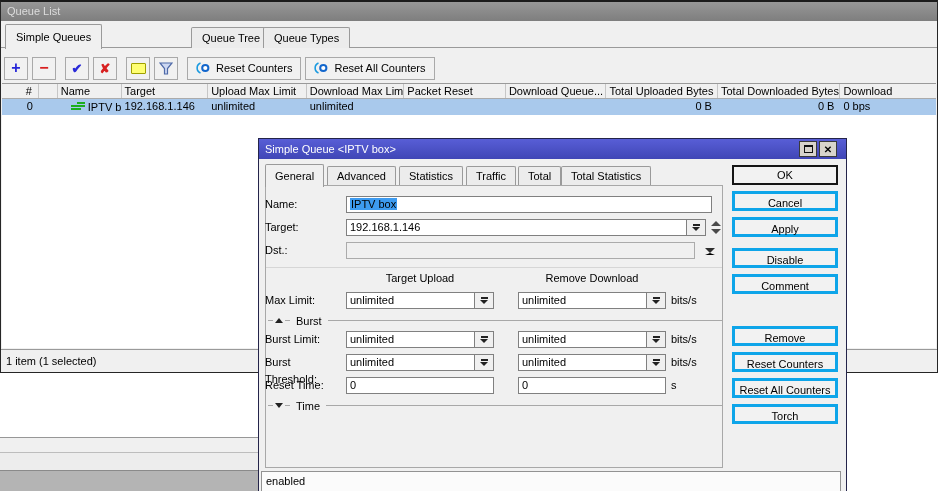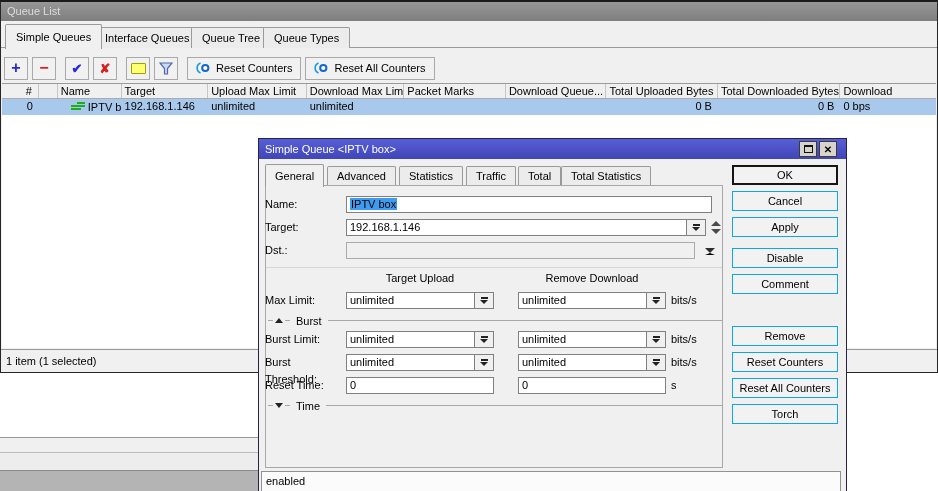--- a/index.html
+++ b/index.html
@@ -99,42 +99,41 @@
   .unit { position: absolute; line-height: 17px; }
   .grp { position: absolute; left: 7px; width: 456px; height: 11px; display: flex; align-items: center; }
   .grp .dash { width: 5px; border-top: 1px solid #a8a8a8; margin: 0 2px; }
   .grp .tri-up { width: 0; height: 0; border-left: 4px solid transparent; border-right: 4px solid transparent;
                  border-bottom: 5px solid #222; }
   .grp .tri-down { width: 0; height: 0; border-left: 4px solid transparent; border-right: 4px solid transparent;
                    border-top: 5px solid #222; }
   .grp .glabel { margin: 0 6px 0 4px; }
   .grp .gline { flex: 1; border-top: 1px solid #a8a8a8; }
   .dbtn { position: absolute; left: 473px; width: 106px; height: 20px; background: #f2f2f2;
-          border: 1px solid #0ea5e9; font-family: inherit; font-size: 11px; text-align: center; line-height: 18px; }
+          border: 3px solid #0ea5e9; font-family: inherit; font-size: 11px; text-align: center; line-height: 18px; }
   .dbtn.default { border: 2px solid #151515; line-height: 16px; }
   .dstatus { position: absolute; left: 2px; top: 332px; width: 580px; height: 21px; background: #fbfbfb;
              border: 1px solid #929292; line-height: 19px; padding-left: 4px; }
   svg { display: block; }
 </style>
 </head>
 <body>
 
 <div class="screen">
 
   <div class="band-a"></div>
   <div class="band-b"></div>
   <div class="bg-dark"></div>
 
   <div class="qwin">
     <div class="qtitle">Queue List</div>
 
     <div class="qtabs">
       <div class="qtabline"></div>
       <div class="tab active" style="left:4px">Simple Queues</div>
-      <div class="tab" style="left:93px">Interface Queues</div>
       <div class="tab" style="left:190px">Queue Tree</div>
       <div class="tab" style="left:262px">Queue Types</div>
     </div>
 
     <div class="qtoolbar">
       <button class="tbtn">
           <span class="g-plus">+</span>
         </button>
       <button class="tbtn">
           <span class="g-minus">−</span>
@@ -176,21 +175,21 @@
     </div>
 
     <div class="qtable">
       <div class="thead">
         <div class="th num" style="width:37px">#</div>
         <div class="th" style="width:19px"></div>
         <div class="th" style="width:64px">Name</div>
         <div class="th" style="width:87px">Target</div>
         <div class="th" style="width:99px">Upload Max Limit</div>
         <div class="th" style="width:98px">Download Max Limit</div>
-        <div class="th" style="width:102px">Packet Marks</div>
+        <div class="th" style="width:102px">Packet Reset</div>
         <div class="th" style="width:101px">Download Queue...</div>
         <div class="th" style="width:112px">Total Uploaded Bytes</div>
         <div class="th" style="width:123px">Total Downloaded Bytes</div>
         <div class="th" style="width:96px;border-right:none">Download</div>
       </div>
       <div class="trow">
         <div class="td num" style="width:37px">0</div>
         <div class="td" style="width:19px"></div>
         <div class="td name-cell" style="width:64px;padding:1px 0">
           <span class="qicon">

